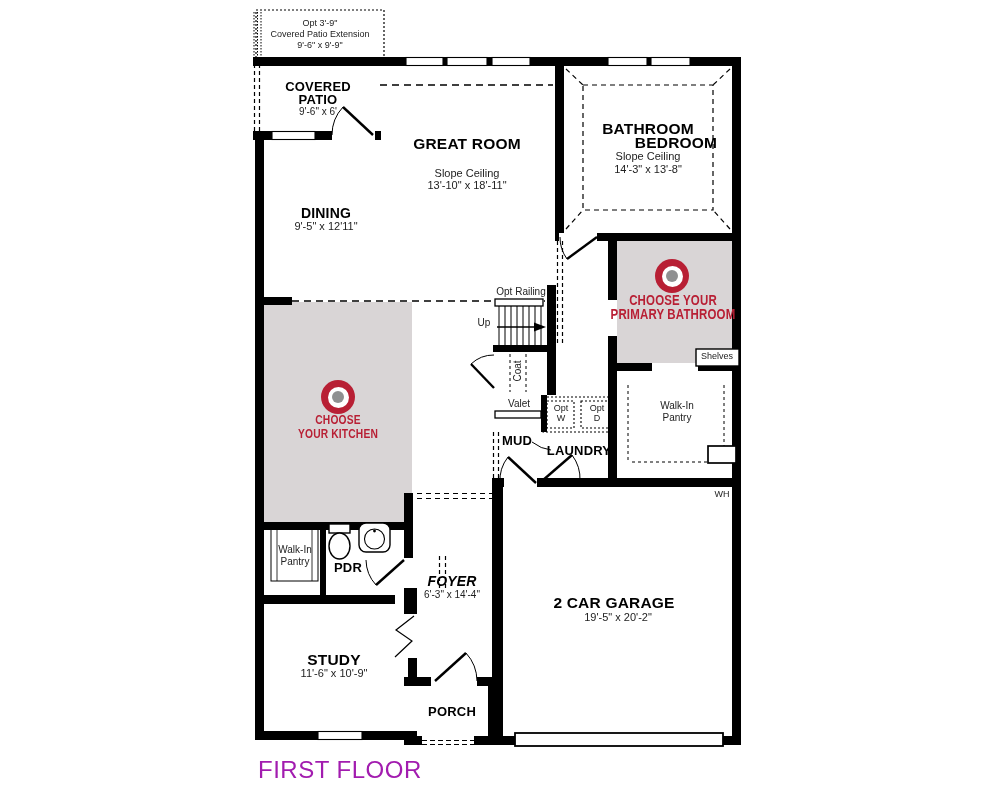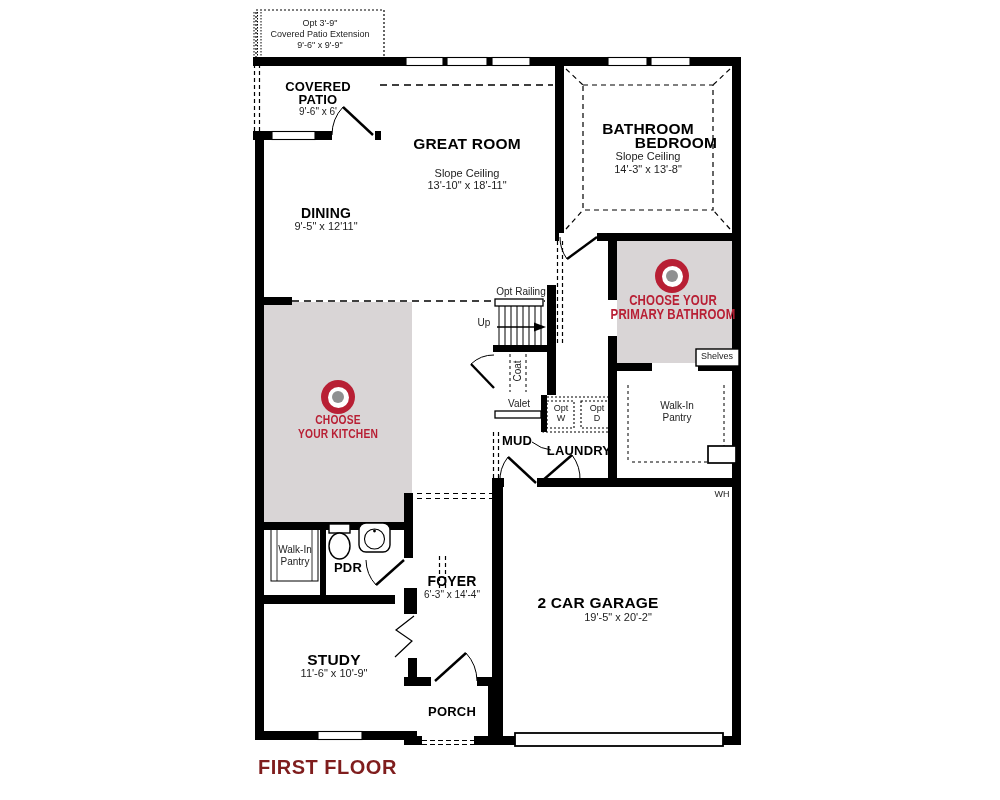--- a/index.html
+++ b/index.html
@@ -16,22 +16,22 @@
   .tiny{font-size:9px;color:#222;}
   .vert{transform:translate(-50%,-50%) rotate(-90deg);}
   .red{color:#b81f34;font-weight:700;font-size:12.5px;letter-spacing:.2px;
        transform:translate(-50%,-50%) scaleX(.82);}
   .red.lg{font-size:14px;}
   .target{position:absolute;transform:translate(-50%,-50%);width:34px;height:34px;
           border-radius:50%;background:#b81f34;display:flex;align-items:center;justify-content:center;}
   .target-mid{width:21px;height:21px;border-radius:50%;background:#fff;
               display:flex;align-items:center;justify-content:center;}
   .target-dot{width:12px;height:12px;border-radius:50%;background:#8f9091;}
-  .title{position:absolute;left:258px;top:756px;font-weight:700;font-size:20px;
-         letter-spacing:.5px;color:#7f1d1d;}
+  .title{position:absolute;left:258px;top:756px;font-weight:400;font-size:24px;
+         letter-spacing:.5px;color:#a21caf;}
 </style>
 </head>
 <body>
 
 <div id="plan">
 
   <svg class="draw" width="1000" height="800" viewBox="0 0 1000 800">
 
     <rect x="263" y="302" width="149" height="220" fill="#d9d5d6"></rect>
     <rect x="613" y="241" width="119" height="124" fill="#d9d5d6"></rect>
@@ -221,25 +221,25 @@
 
   <div class="lbl tiny" style="left:717px;top:357px;">Shelves</div>
   <div class="lbl small" style="left:677px;top:406px;">Walk-In</div>
   <div class="lbl small" style="left:677px;top:418px;">Pantry</div>
   <div class="lbl tiny" style="left:722px;top:455px;margin-top:40px;">WH</div>
 
   <div class="lbl small" style="left:295px;top:550px;">Walk-In</div>
   <div class="lbl small" style="left:295px;top:562px;">Pantry</div>
   <div class="lbl room-name md" style="left:348px;top:568px;">PDR</div>
 
-  <div class="lbl room-name" style="left:452px;top:581px;">FOYER</div>
+  <div class="lbl room-name" style="left:452px;top:581px;font-style:italic;">FOYER</div>
   <div class="lbl small" style="left:452px;top:595px;">6'-3" x 14'-4"</div>
 
   <div class="lbl room-name lg" style="left:334px;top:660px;">STUDY</div>
   <div class="lbl dims" style="left:334px;top:674px;">11'-6" x 10'-9"</div>
 
   <div class="lbl room-name md" style="left:452px;top:712px;">PORCH</div>
 
-  <div class="lbl room-name lg" style="left:598px;top:603px;">2 CAR GARAGE</div>
+  <div class="lbl room-name lg" style="left:614px;top:603px;">2 CAR GARAGE</div>
   <div class="lbl dims" style="left:618px;top:618px;">19'-5" x 20'-2"</div>
 
   <div class="title">FIRST FLOOR</div>
 </div>
 
 </body></html>

